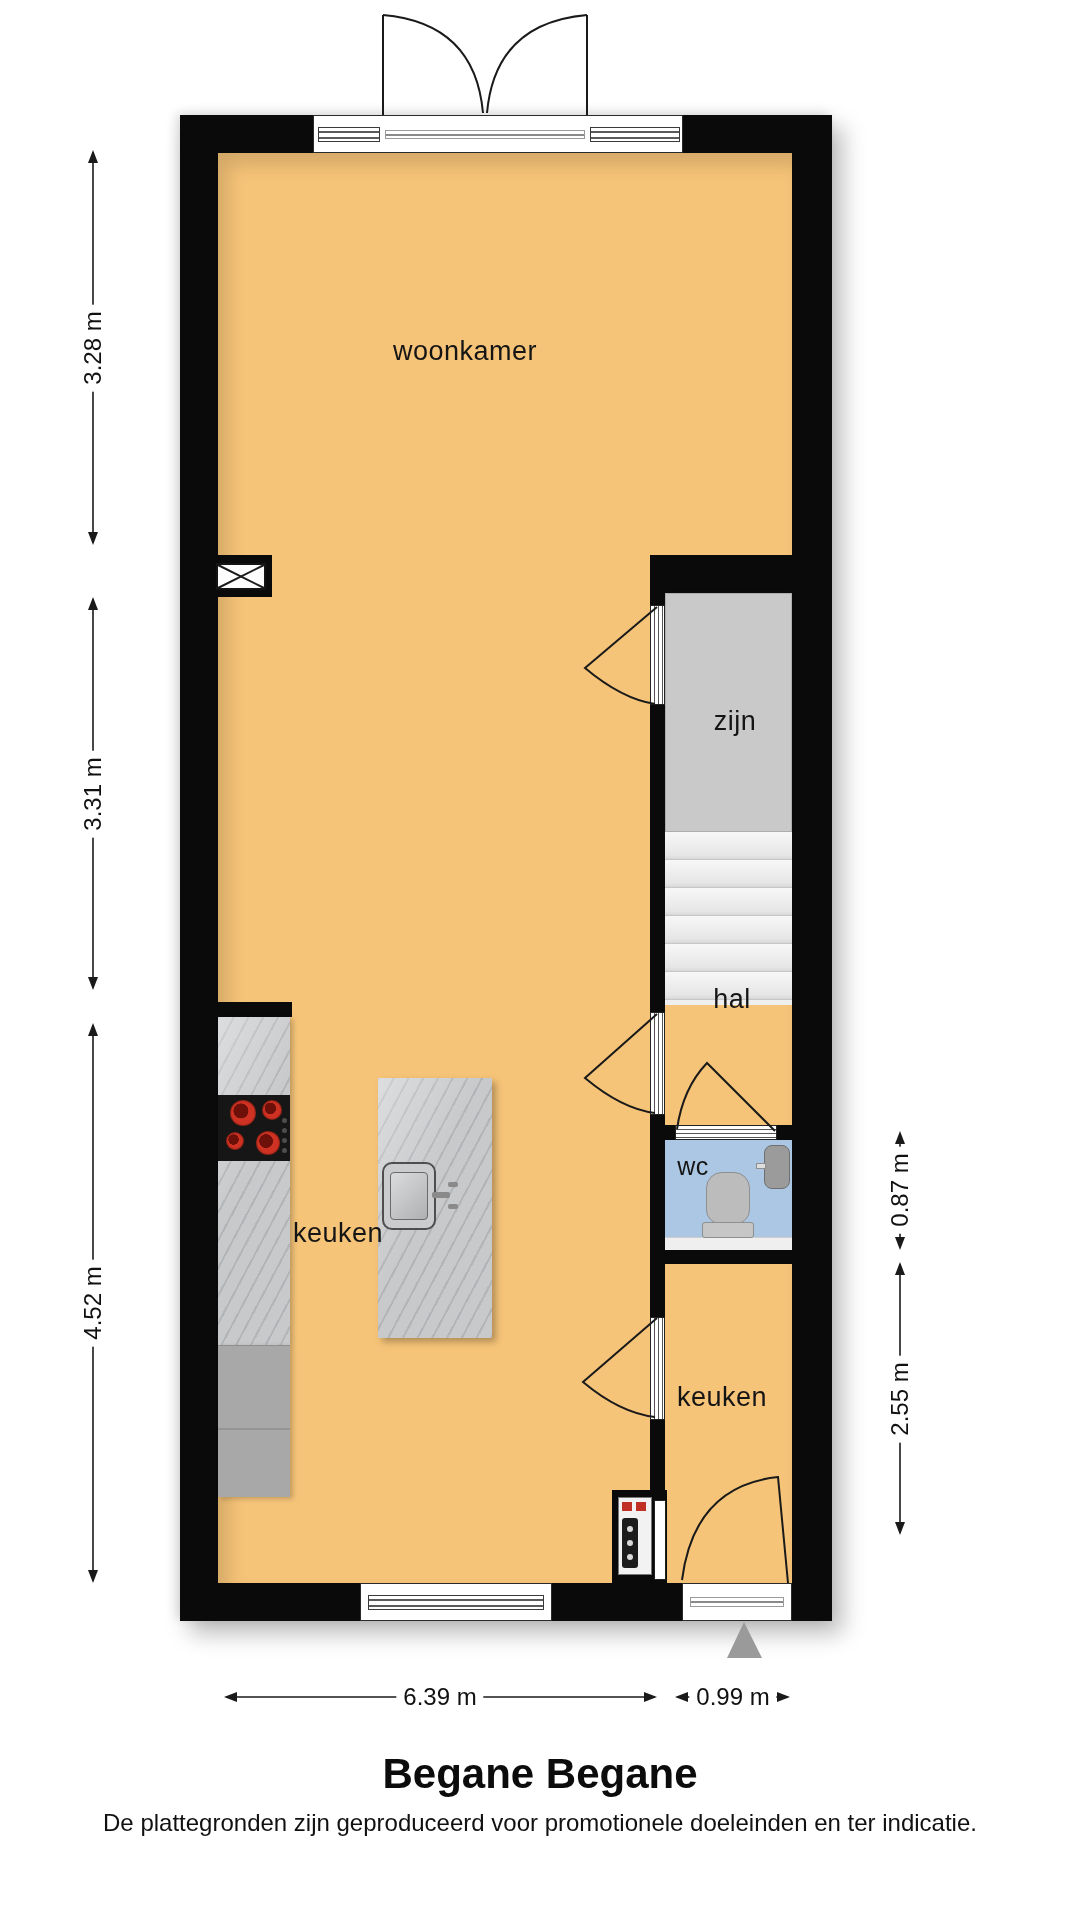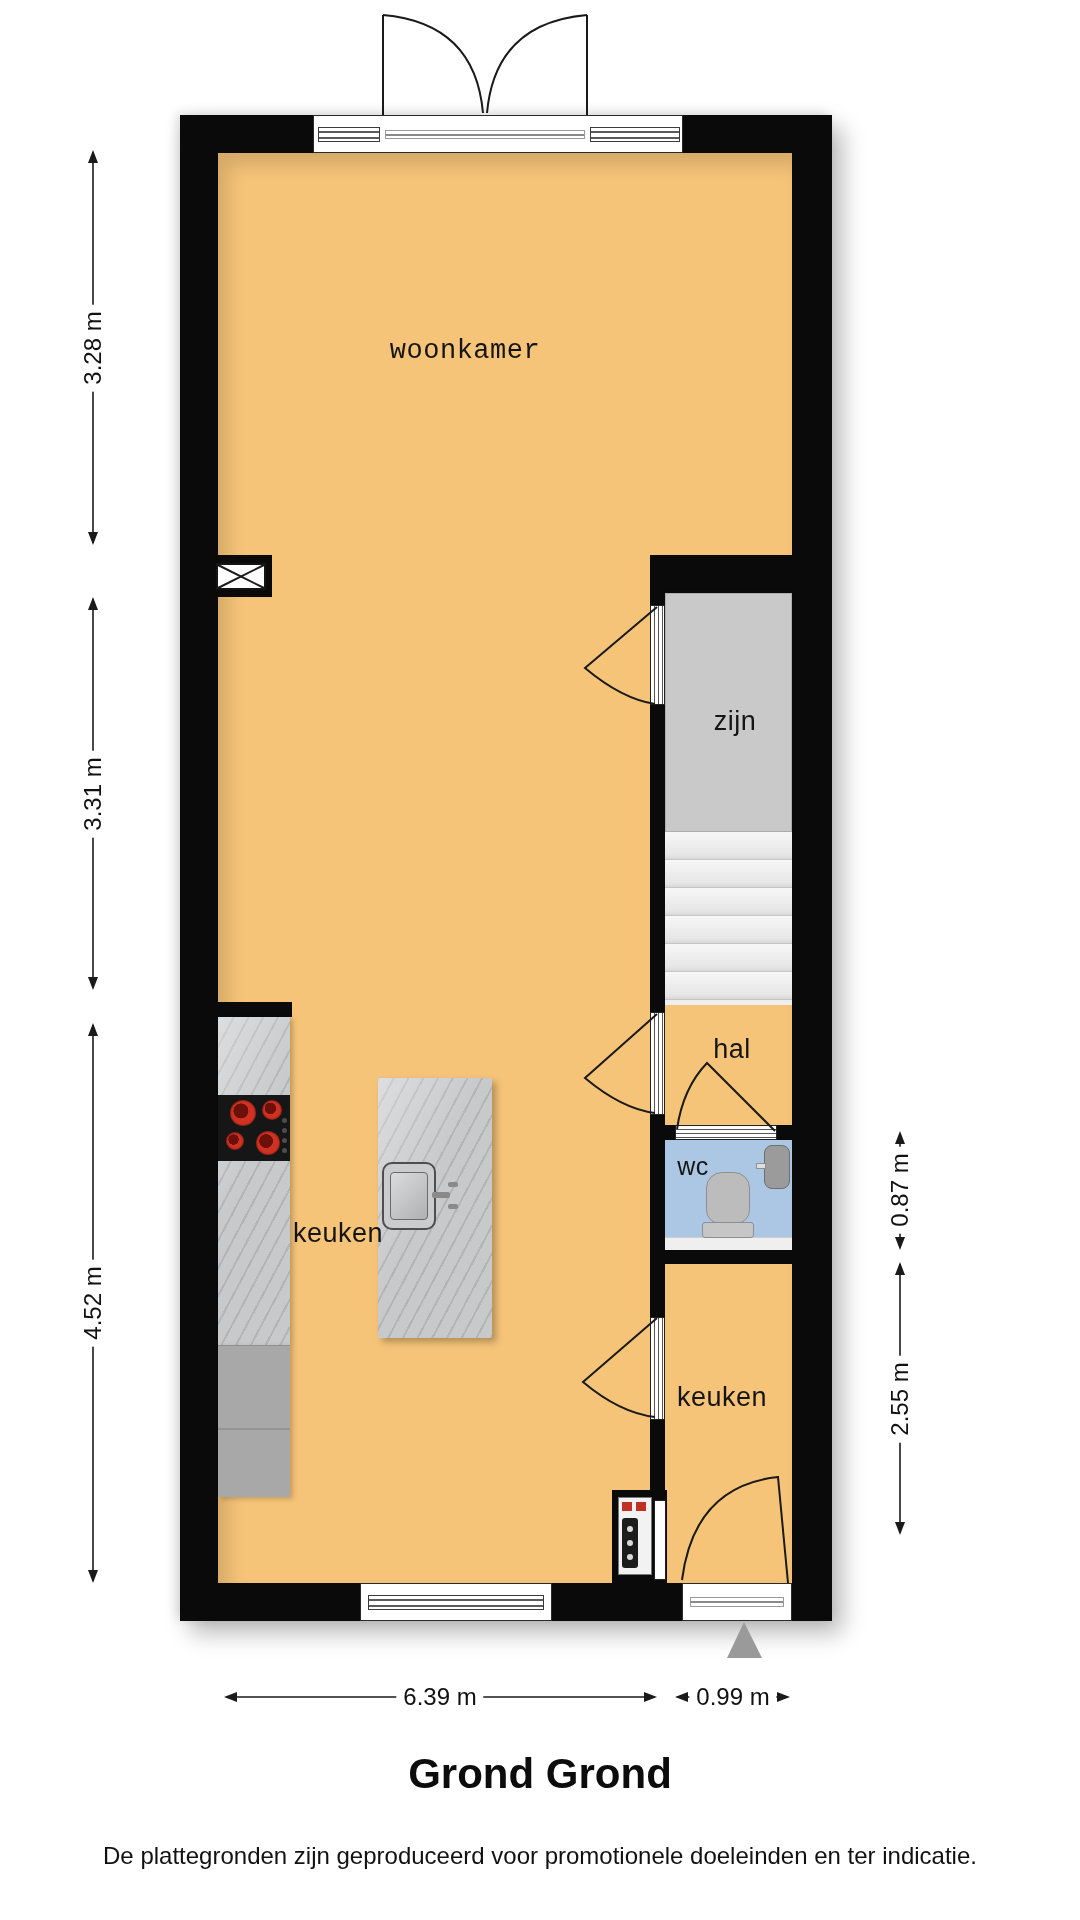--- a/index.html
+++ b/index.html
@@ -54,21 +54,21 @@
   .meter-red{position:absolute;width:10px;height:9px;background:#c03024;}
   .meter-bar{position:absolute;left:622px;top:1518px;width:16px;height:50px;background:#1c1c1c;border-radius:3px;}
   .meter-dot{position:absolute;width:6px;height:6px;border-radius:50%;background:#d9d9d9;}
   .door-strip{position:absolute;left:654px;top:1500px;width:12px;height:80px;background:#fff;border:1px solid #222;box-sizing:border-box;}
   .vent-box{position:absolute;left:216px;top:563px;width:50px;height:27px;background:#fdfdfd;border:2px solid #141414;box-sizing:border-box;}
   
   .room-label{position:absolute;color:#151515;font-size:27px;text-align:center;letter-spacing:.5px;}
   .dim-label{position:absolute;font-size:24px;color:#111;background:#fff;padding:0 7px;white-space:nowrap;transform:translate(-50%,-50%);}
   .dim-label.vert{transform:translate(-50%,-50%) rotate(-90deg);}
   .footer-title{position:absolute;left:0;top:1750px;width:1080px;text-align:center;font-size:42px;font-weight:bold;color:#0c0c0c;}
-  .footer-note{position:absolute;left:0;top:1808px;width:1080px;text-align:center;font-size:24px;line-height:30px;color:#111;margin-top:33px;}
+  .footer-note{position:absolute;left:0;top:1808px;width:1080px;text-align:center;font-size:24px;line-height:30px;color:#111;}
   
   .overlay{position:absolute;left:0;top:0;pointer-events:none;}
   .overlay path{stroke:var(--line,#1a1a1a);fill:none;stroke-width:2px;}
   .overlay path.dim-line{stroke-width:1.6px;}
   .overlay polygon.head{fill:var(--line,#1a1a1a);stroke:none;}
   .overlay polygon.tri{fill:var(--entry_triangle,#9a9a9a);stroke:none;}
 </style>
 </head>
 <body>
 
@@ -215,35 +215,35 @@
       <polygon class="head" points="224,1697 237,1692 237,1702"></polygon>
       <polygon class="head" points="657,1697 644,1692 644,1702"></polygon>
     </g>
     <g>
       <path class="dim-line" d="M 677 1697 L 788 1697"></path>
       <polygon class="head" points="675,1697 688,1692 688,1702"></polygon>
       <polygon class="head" points="790,1697 777,1692 777,1702"></polygon>
     </g>
   </svg>
 
-  <div class="room-label" style="left:325px;top:336px;width:280px;font-family:Liberation Mono, monospace;">
+  <div class="room-label" style="left:325px;top:336px;width:280px;">
     <div>woonkamer</div>
   </div>
   <div class="room-label" style="left:685px;top:706px;width:100px;">zijn</div>
-  <div class="room-label" style="left:682px;top:1034px;width:100px;">hal</div>
+  <div class="room-label" style="left:682px;top:984px;width:100px;">hal</div>
   <div class="room-label" style="left:663px;top:1152px;width:60px;font-size:25px;">wc</div>
   <div class="room-label" style="left:268px;top:1218px;width:140px;">keuken</div>
   <div class="room-label" style="left:652px;top:1382px;width:140px;">keuken</div>
 
   <div class="dim-label vert" style="left:93px;top:348px;">3.28 m</div>
   <div class="dim-label vert" style="left:93px;top:794px;">3.31 m</div>
   <div class="dim-label vert" style="left:93px;top:1303px;">4.52 m</div>
   <div class="dim-label vert" style="left:900px;top:1190px;">0.87 m</div>
   <div class="dim-label vert" style="left:900px;top:1399px;">2.55 m</div>
   <div class="dim-label" style="left:440px;top:1697px;">6.39 m</div>
   <div class="dim-label" style="left:733px;top:1697px;">0.99 m</div>
 
-  <div class="footer-title">Grond Grond</div>
+  <div class="footer-title">Begane Begane</div>
   <div class="footer-note">
     <div>De plattegronden zijn geproduceerd voor promotionele doeleinden en ter indicatie.</div>
   </div>
 
 </div>
 
 </body></html>

